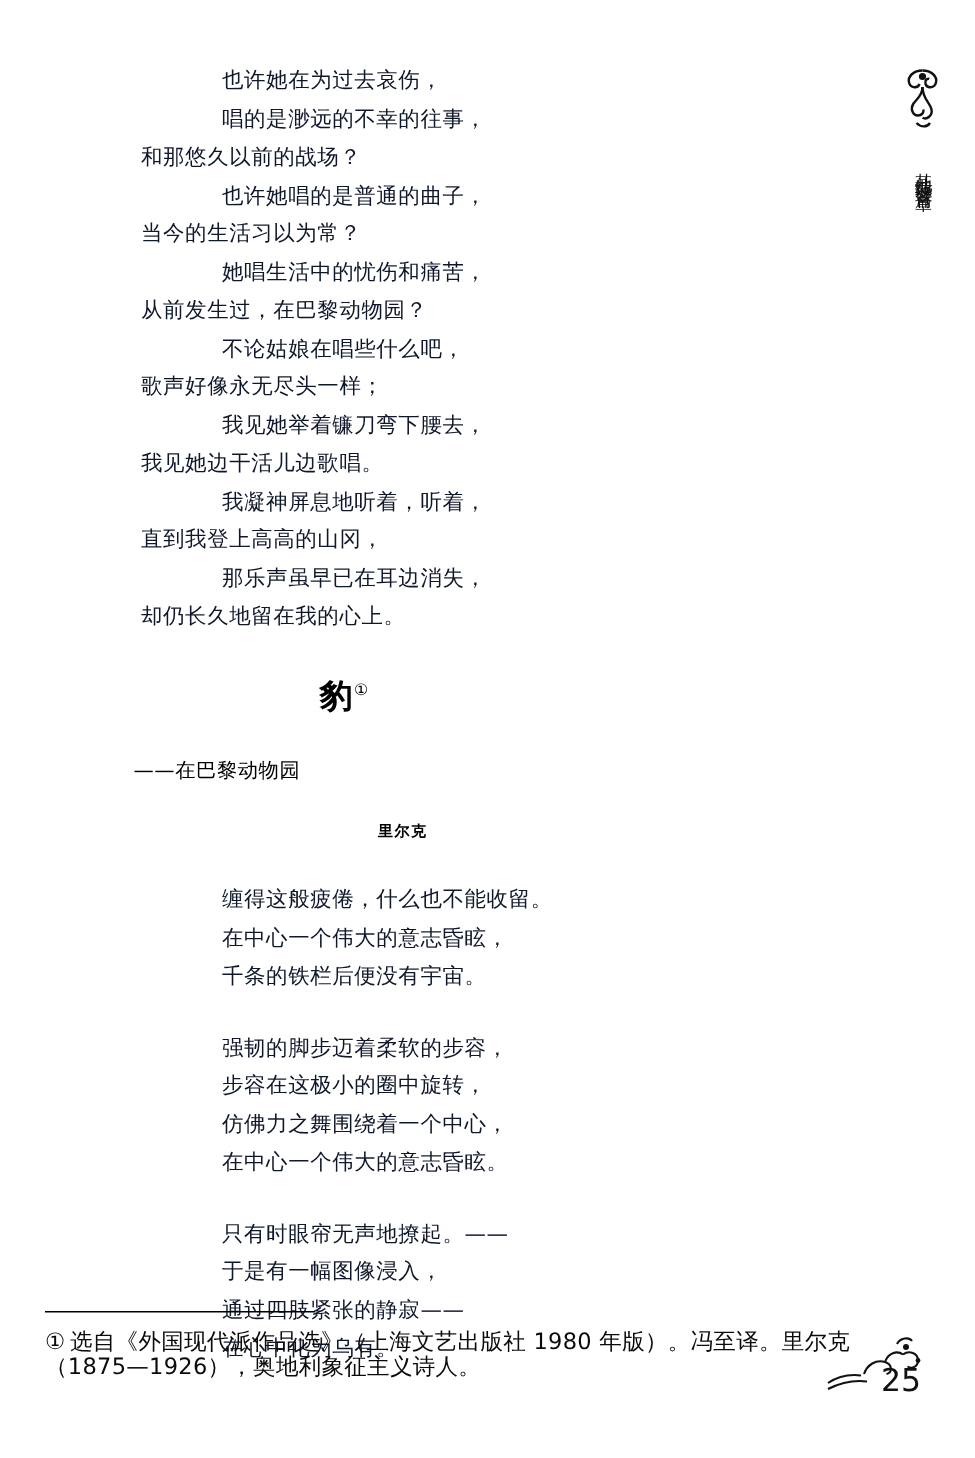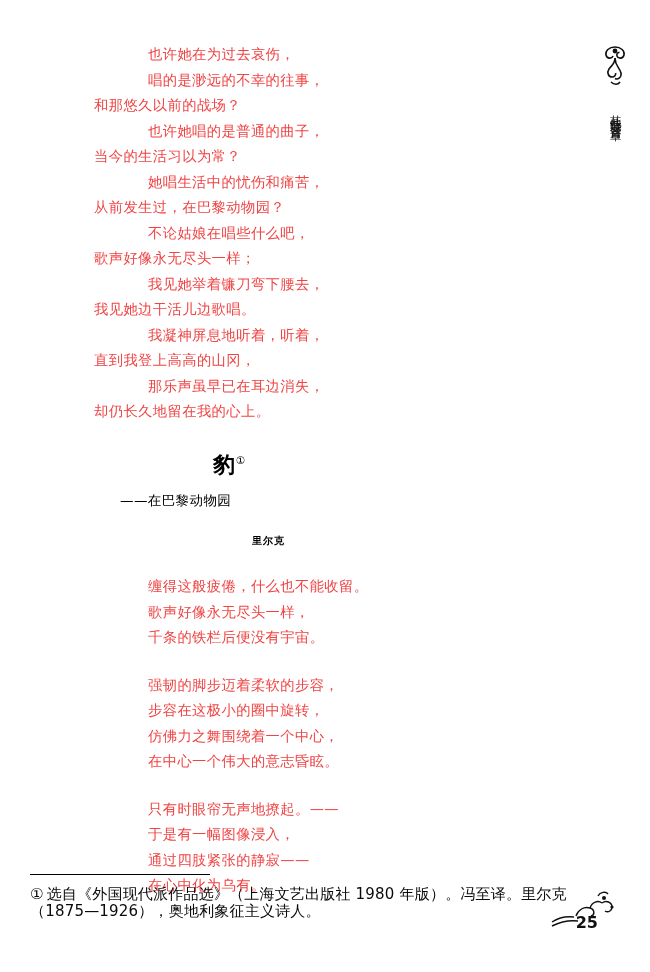--- a/index.html
+++ b/index.html
@@ -50,21 +50,21 @@
   }
   .poem-block {
     margin: 0;
     padding: 0;
   }
   .verse-line {
     font-family: "DejaVu Sans", sans-serif;
     font-size: 14.3px;
     line-height: 25.5px;
     white-space: pre;
-    color: #ef4444;
+    color: #0f172a;
     letter-spacing: 0.4px;
   }
   .first-poem {
     position: absolute;
     left: 0;
     top: 42px;
     width: 650px;
   }
   .first-poem .verse-line {
     padding-left: 148px;
@@ -87,22 +87,22 @@
     font-family: "DejaVu Sans", sans-serif;
     line-height: 30px;
     letter-spacing: 1px;
   }
   .poem2-title .note-mark {
     font-size: 10.5px;
     vertical-align: super;
     font-weight: normal;
   }
   .poem2-sub {
-    padding-left: 120px;
-    margin-top: 9px;
+    padding-left: 89px;
+    margin-top: 23px;
     font-size: 13.5px;
     line-height: 22px;
     letter-spacing: 0.4px;
   }
   .poem2-author {
     padding-left: 252px;
     margin-top: 19px;
     font-size: 10px;
     font-weight: bold;
     line-height: 22px;
@@ -144,24 +144,24 @@
   
   .page-num-wrap {
     position: absolute;
     right: 28px;
     bottom: 28px;
     width: 78px;
     height: 56px;
   }
   .page-num {
     position: absolute;
-    right: 24px;
+    right: 8px;
     bottom: 12px;
-    font-size: 16px;
-    font-weight: bold;
+    font-size: 21px;
+    font-weight: normal;
     font-family: "DejaVu Sans", sans-serif;
     color: #111;
     letter-spacing: 0px;
   }
   .page-orn {
     position: absolute;
     right: 2px;
     bottom: 6px;
   }
 </style>
@@ -204,21 +204,21 @@
     <div class="verse-line ind">却仍长久地留在我的心上。</div>
   </div>
 
   <div class="poem2 poem-block">
     <div class="poem2-title"><span>豹</span><span class="note-mark">①</span></div>
     <div class="poem2-sub">——在巴黎动物园</div>
     <div class="poem2-author">里尔克</div>
 
     <div class="stanza">
       <div class="verse-line">缠得这般疲倦，什么也不能收留。</div>
-      <div class="verse-line">歌声好像永无尽头一样，</div>
+      <div class="verse-line">在中心一个伟大的意志昏眩，</div>
       <div class="verse-line">千条的铁栏后便没有宇宙。</div>
     </div>
 
     <div class="stanza">
       <div class="verse-line">强韧的脚步迈着柔软的步容，</div>
       <div class="verse-line">步容在这极小的圈中旋转，</div>
       <div class="verse-line">仿佛力之舞围绕着一个中心，</div>
       <div class="verse-line">在中心一个伟大的意志昏眩。</div>
     </div>
 

